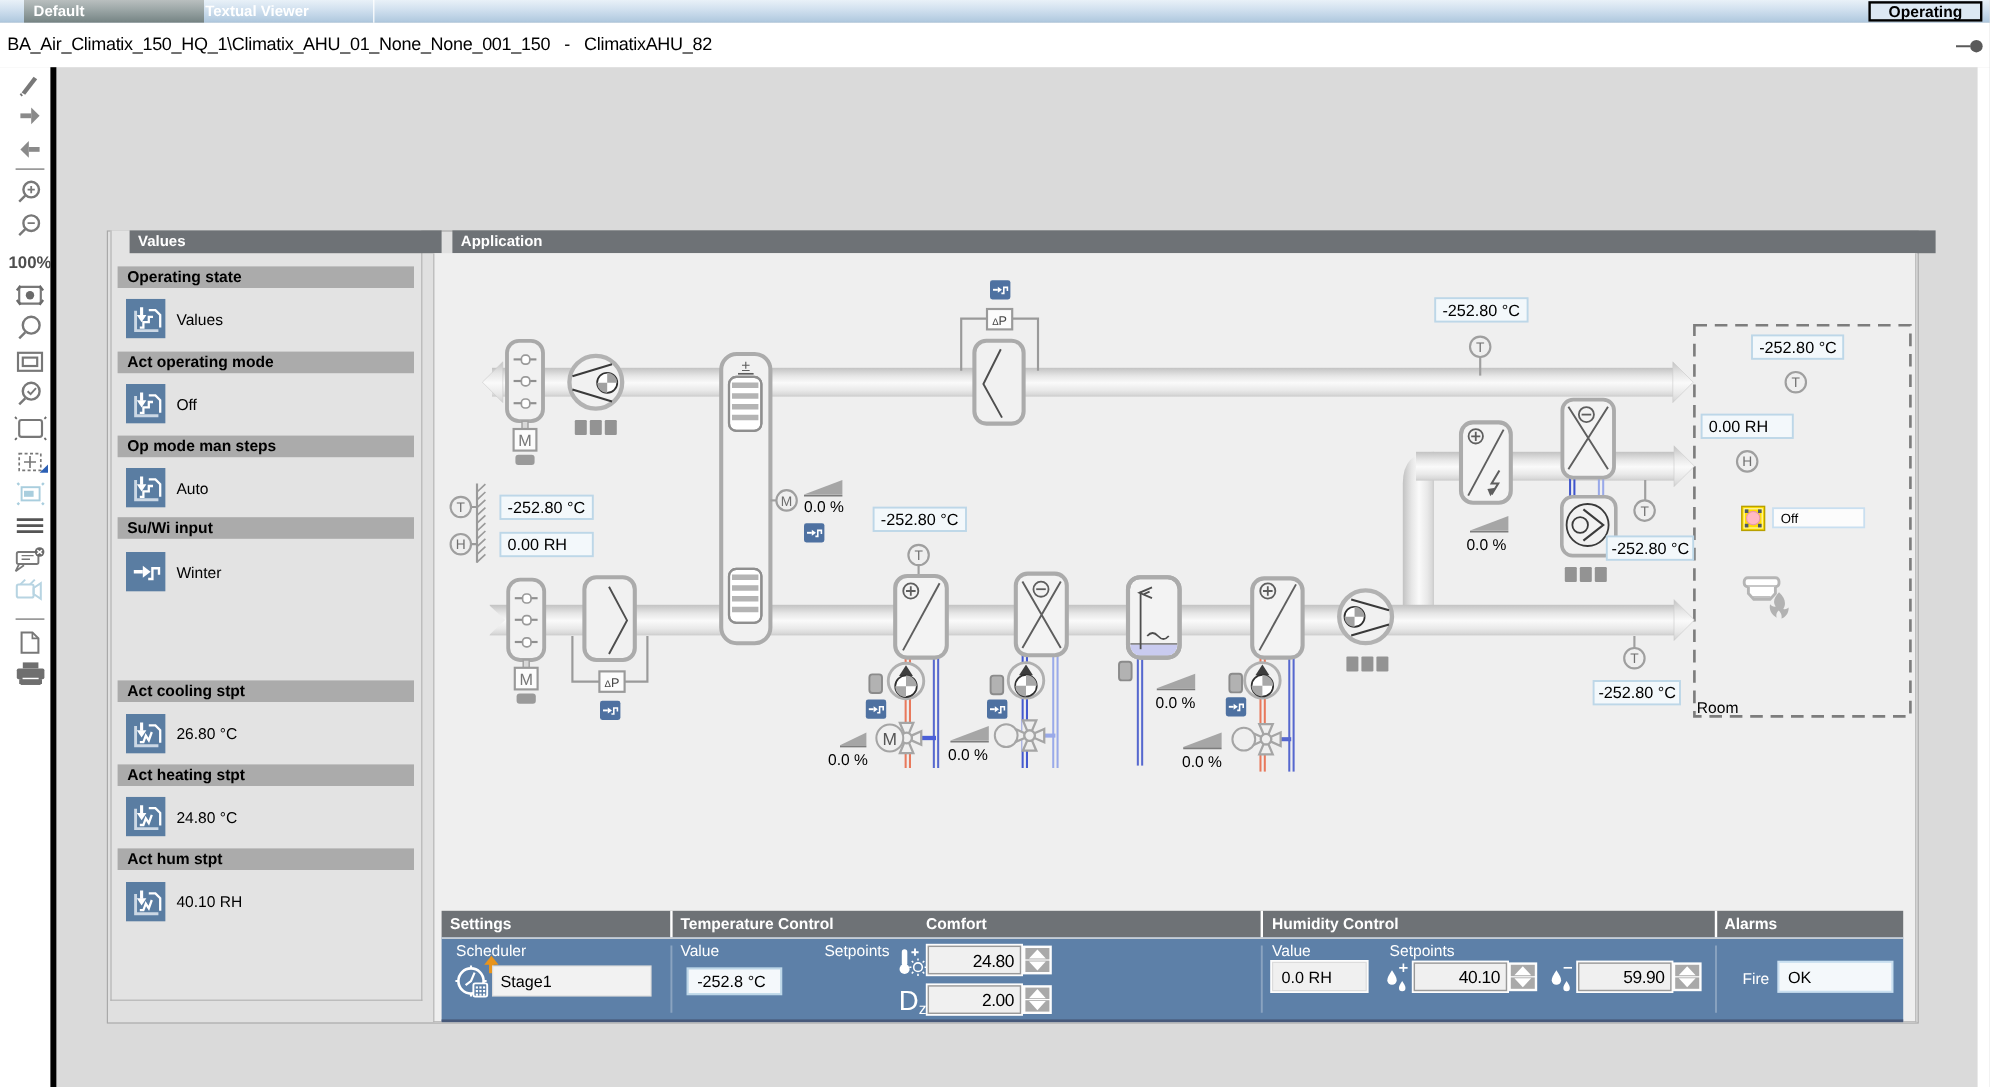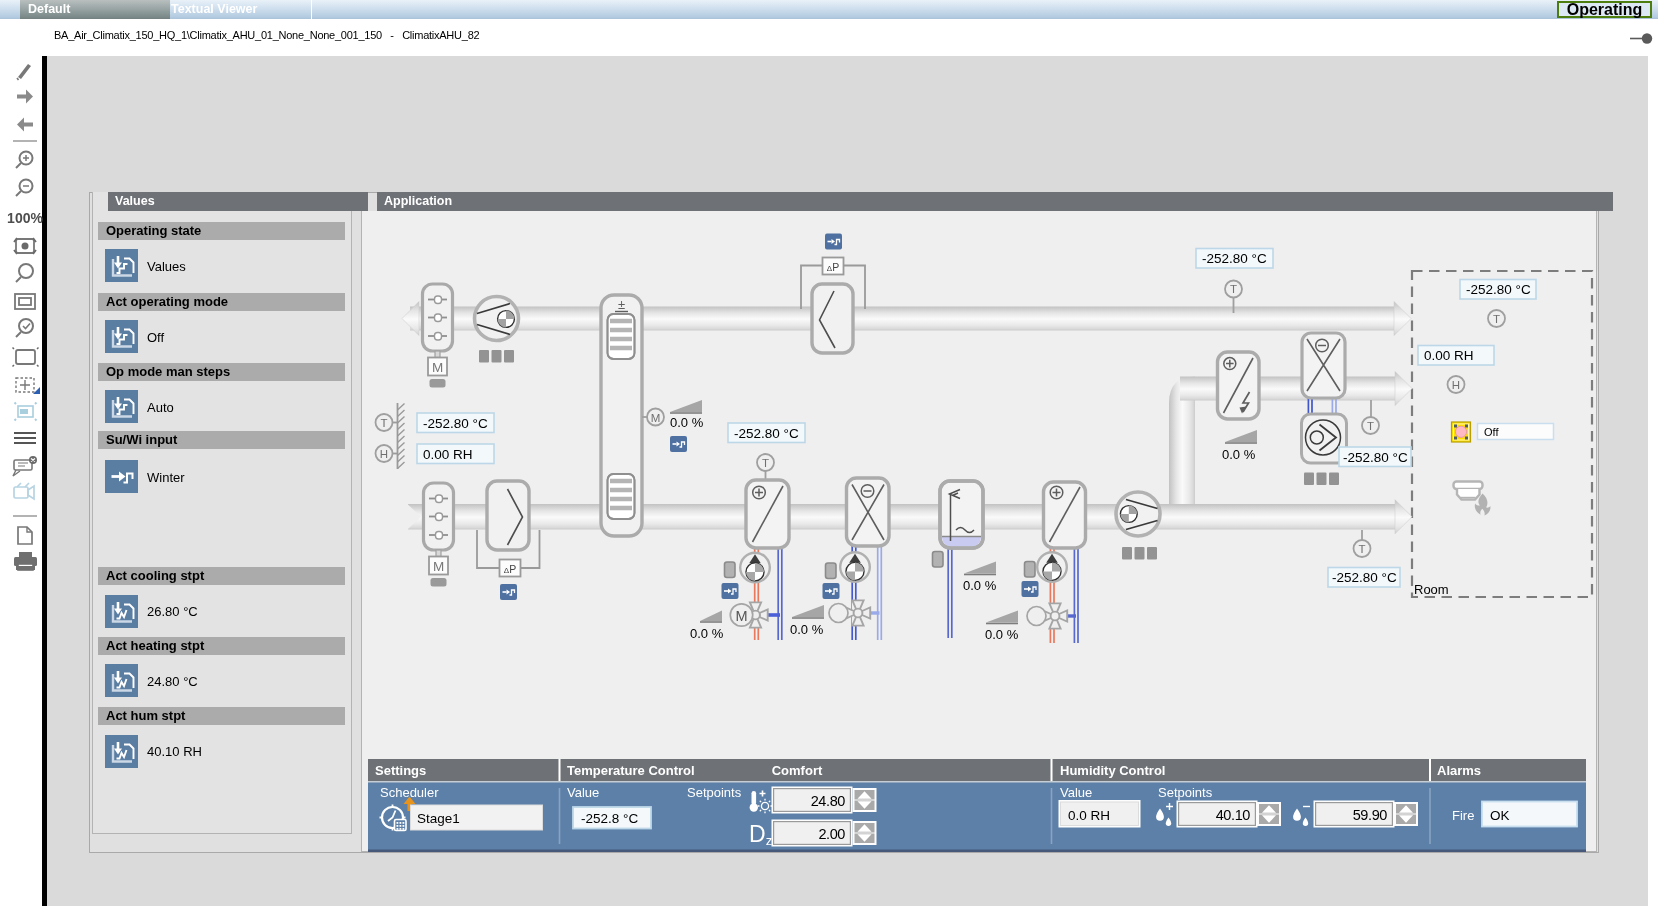--- a/index.html
+++ b/index.html
@@ -8,25 +8,25 @@
   .abs { position:absolute; }
   
   #tabbar { left:0; top:0; width:1658px; height:19px;
     background:linear-gradient(#e9f1f8, #cfdfee 45%, #b3cbe0 90%, #a9c2d8); }
   #tab-default { left:0; top:0; width:150px; height:19px;
     background:linear-gradient(#b9bfbf, #9aa5a5 45%, #7b8989 90%, #737f7f);
     color:#fff; font-weight:bold; font-size:12.5px; line-height:18px; padding-left:8px;margin-left:20px; }
   #tab-textual { left:162px; top:0; width:150px; height:19px; border-right:1px solid #fff;
     color:#fff; font-weight:bold; font-size:12.5px; line-height:18px; padding-left:9px; }
   #btn-operating { left:1557px; top:1px; width:95px; height:17px; background:#dce8f3;
-    border:2px solid #4d7c0f; color:#000; font-weight:bold; font-size:16px;
+    border:2px solid #000000; color:#000; font-weight:bold; font-size:13px;
     line-height:13px; text-align:center; }
   
   #crumbrow { left:0; top:19px; width:1658px; height:37px; background:#fff; }
-  #crumb { left:6px; top:10px; font-size:11px; letter-spacing:-0.25px; color:#000;margin-left:48px; }
+  #crumb { left:6px; top:10px; font-size:15px; letter-spacing:-0.25px; color:#000; }
   
   #toolbar { left:0; top:56px; width:47px; height:850px; background:#fff;
     border-right:5px solid #000000; }
   
   #rightstrip { left:1648px; top:56px; width:10px; height:850px; background:#fff; }
   
   #values { left:92px; top:192px; width:260px; height:642px; background:#e3e3e3;
     border:1px solid #b3b3b3; border-top:none; }
   .phead { position:absolute; background:#6e7276; color:#fff; font-weight:bold;
     font-size:12.5px; height:19px; line-height:19px; padding-left:7px;margin-left:16px; }

